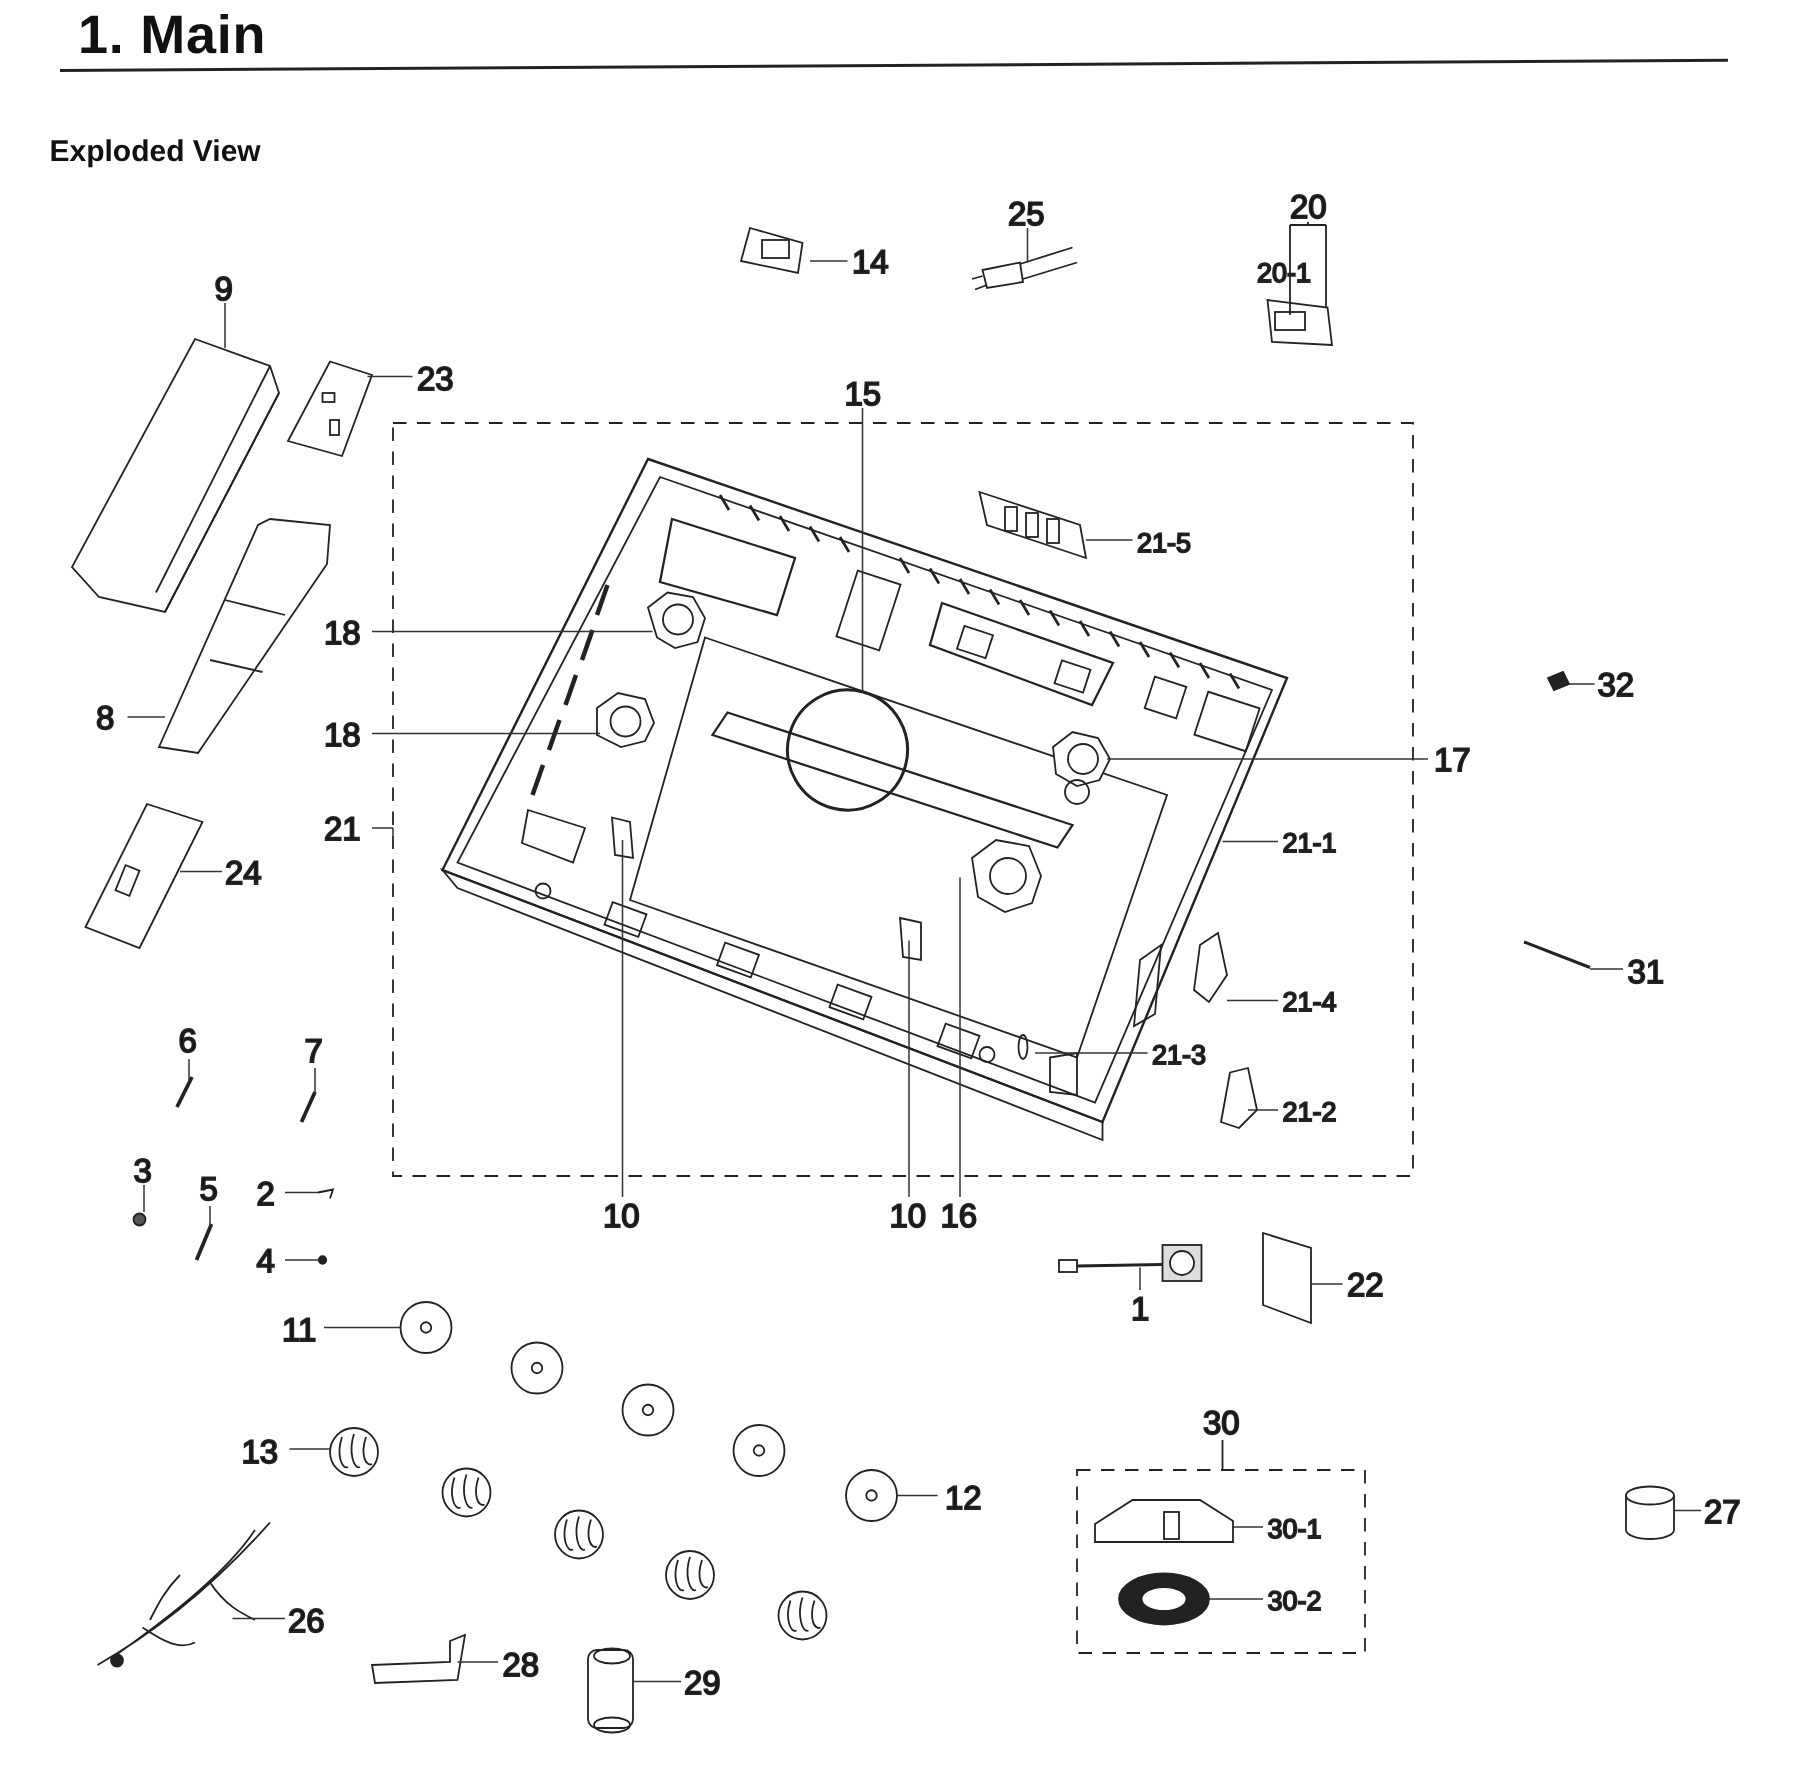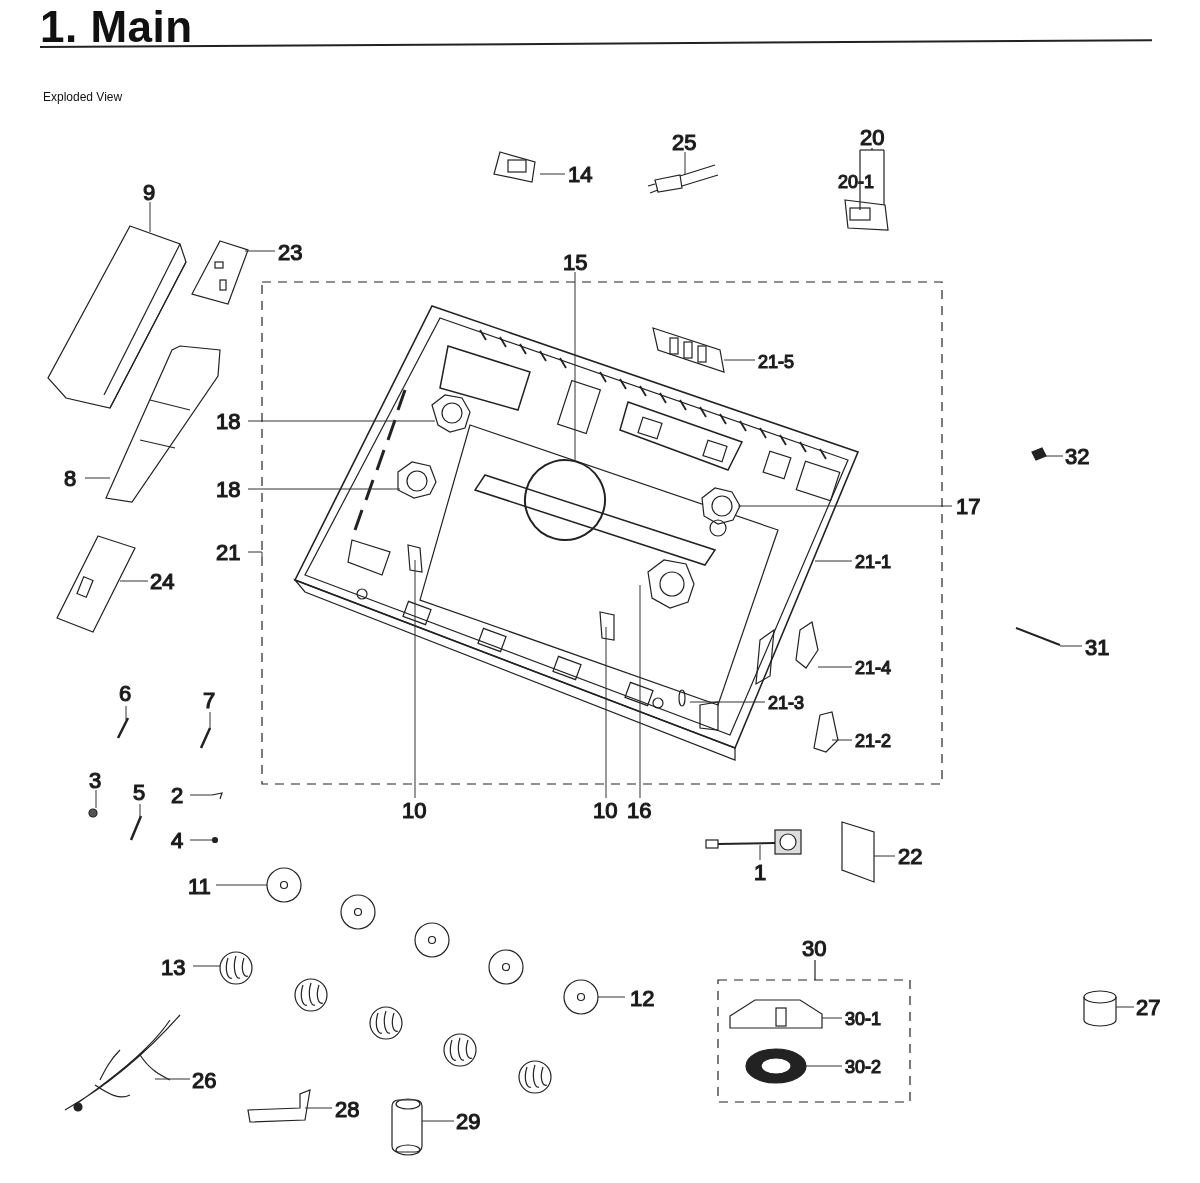--- a/index.html
+++ b/index.html
@@ -1,19 +1,19 @@
 <!DOCTYPE html>
 <html><head>
 <meta charset="utf-8">
 <style>
   html,body{margin:0;padding:0;background:#fff;}
   body{width:1200px;height:1183px;position:relative;overflow:hidden;font-family:"Liberation Sans",sans-serif;color:#111;}
-  #title{position:absolute;left:40px;top:2px;font-size:44px;font-weight:bold;letter-spacing:0.5px;}
+  #title{position:absolute;left:52px;top:2px;font-size:36px;font-weight:bold;letter-spacing:0.5px;}
   #title-rule{position:absolute;left:40px;top:46px;width:1112px;height:2px;background:#222;transform:rotate(-0.35deg);transform-origin:left;}
-  #subtitle{position:absolute;left:43px;top:90px;font-size:12px;font-weight:normal;}
+  #subtitle{position:absolute;left:33px;top:90px;font-size:20px;font-weight:bold;}
   #diagram{position:absolute;left:0;top:0;}
   .lbl{font-family:"Liberation Sans",sans-serif;font-size:22px;fill:#111;}
 </style>
 </head>
 <body>
 
 <div id="title">1.  Main</div>
 <div id="title-rule"></div>
 <div id="subtitle">Exploded View</div>
 

